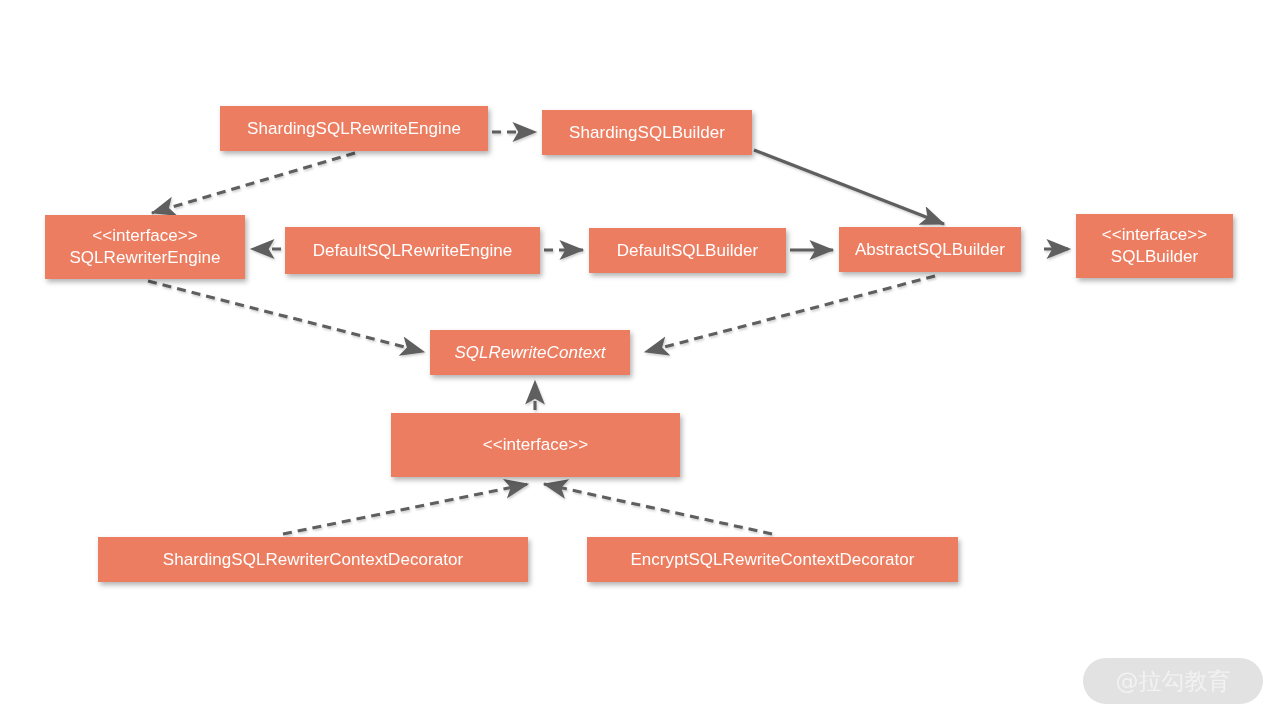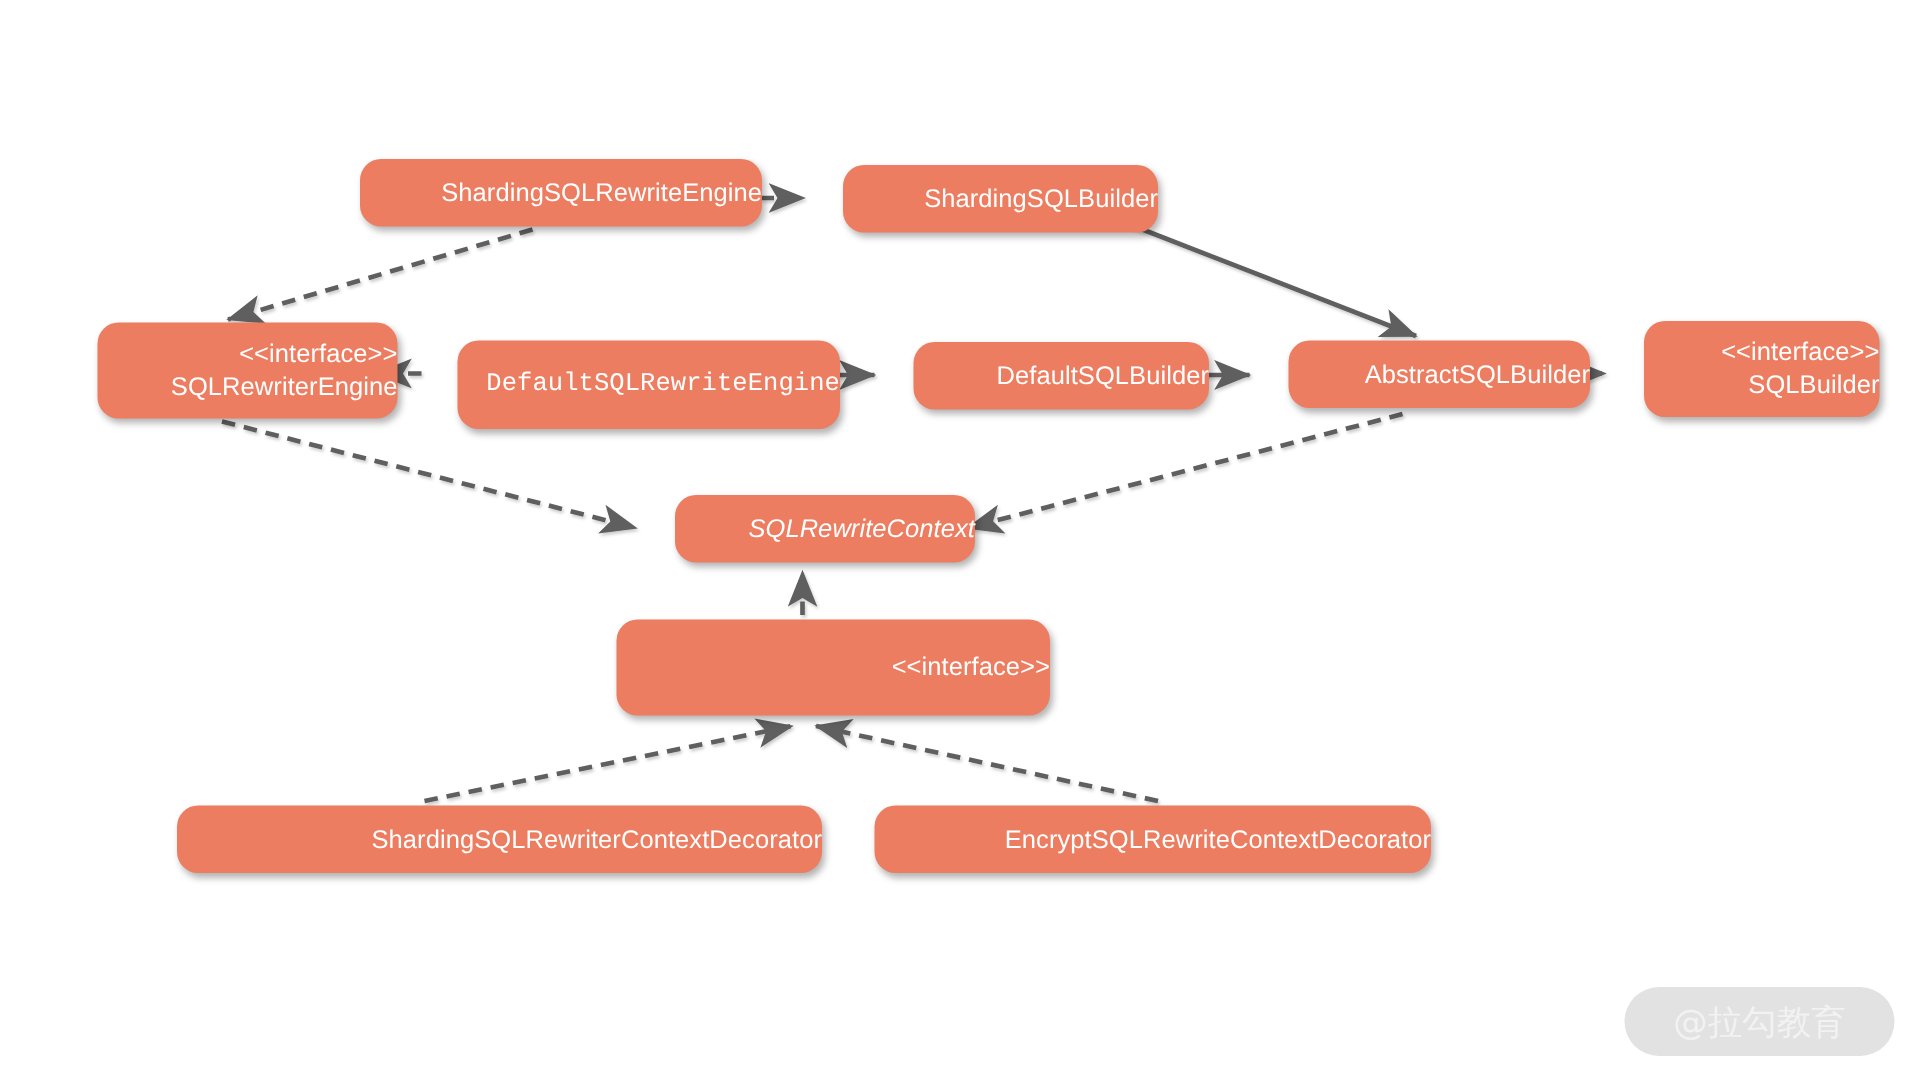--- a/index.html
+++ b/index.html
@@ -21,34 +21,33 @@
     left: 0;
     top: 0;
     width: 1280px;
     height: 720px;
     pointer-events: none;
   }
   .node {
     position: absolute;
     box-sizing: border-box;
     background: #ED7D60;
-    border-radius: 14px;
+    border-radius: 0;
     color: #ffffff;
     display: flex;
     flex-direction: column;
-    align-items: flex-end;
+    align-items: center;
     justify-content: center;
     text-align: center;
     line-height: 1.28;
     font-size: 17px;
     letter-spacing: 0.05px;
     box-shadow: 2px 3px 5px rgba(0,0,0,0.30);
     white-space: nowrap;
     z-index: 2;
-    margin-left: 20px;
   }
   .node .stereo {
     display: block;
     font-size: 17px;
   }
   .node .cname {
     display: block;
   }
   .caption {
     position: absolute;
@@ -127,49 +126,49 @@
 
   <div class="node" style="left:542px; top:110px; width:210px; height:45px;">
     <span class="cname">ShardingSQLBuilder</span>
   </div>
 
   <div class="node" style="left:45px; top:215px; width:200px; height:64px;">
     <span class="stereo">&lt;&lt;interface&gt;&gt;</span>
     <span class="cname">SQLRewriterEngine</span>
   </div>
 
-  <div class="node" style="left:285px; top:227px; width:255px; height:59px;font-family:Liberation Mono, monospace;">
+  <div class="node" style="left:285px; top:227px; width:255px; height:47px;">
     <span class="cname">DefaultSQLRewriteEngine</span>
   </div>
 
   <div class="node" style="left:589px; top:228px; width:197px; height:45px;">
     <span class="cname">DefaultSQLBuilder</span>
   </div>
 
-  <div class="node" style="left:839px; top:227px; width:201px; height:45px;">
+  <div class="node" style="left:839px; top:227px; width:182px; height:45px;">
     <span class="cname">AbstractSQLBuilder</span>
   </div>
 
   <div class="node" style="left:1076px; top:214px; width:157px; height:64px;">
     <span class="stereo">&lt;&lt;interface&gt;&gt;</span>
     <span class="cname">SQLBuilder</span>
   </div>
 
   <div class="node" style="left:430px; top:330px; width:200px; height:45px;font-style:italic;">
     <span class="cname">SQLRewriteContext</span>
   </div>
 
   <div class="node" style="left:391px; top:413px; width:289px; height:64px;">
     <span class="stereo">&lt;&lt;interface&gt;&gt;</span>
   </div>
 
   <div class="node" style="left:98px; top:537px; width:430px; height:45px;">
     <span class="cname">ShardingSQLRewriterContextDecorator</span>
   </div>
 
-  <div class="node" style="left:563px; top:537px; width:371px; height:45px;">
+  <div class="node" style="left:587px; top:537px; width:371px; height:45px;">
     <span class="cname">EncryptSQLRewriteContextDecorator</span>
   </div>
 
 
   <div class="watermark">@拉勾教育</div>
 
 </div>
 
 </body></html>

